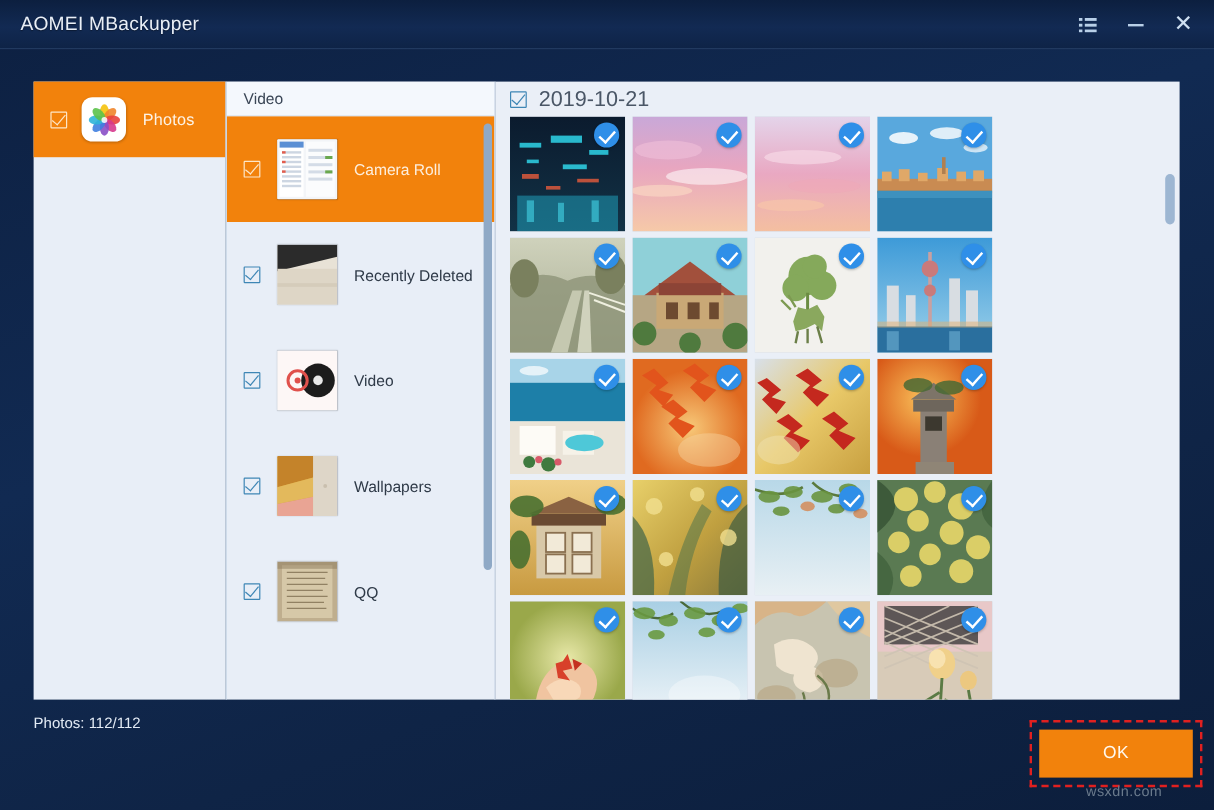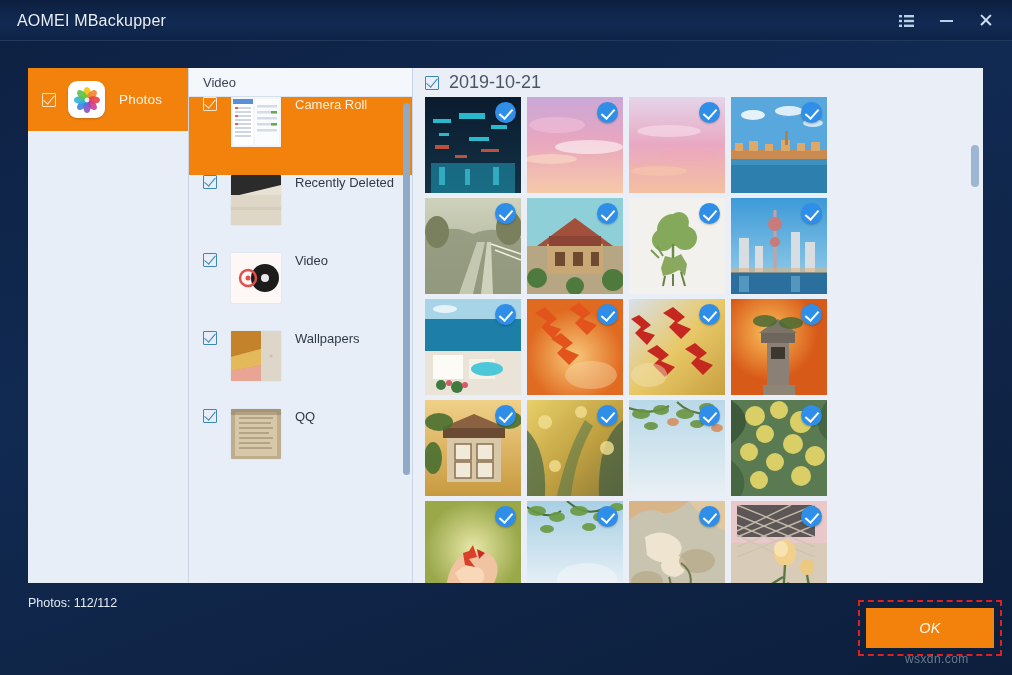--- a/index.html
+++ b/index.html
@@ -107,21 +107,21 @@
     position: relative; overflow: hidden;
   }
   .album-head {
     height: 29px; background: #f4f8fd;
     display: flex; align-items: center; padding-left: 14px;
     font-size: 13px; color: #3a4656;
     border-bottom: 1px solid #dbe5f0;
   }
   .album-list { position: relative; }
   .album-row {
-    height: 78px; display: flex; align-items: flex-start;
+    height: 88px; display: flex; align-items: center;
     padding-left: 14px; cursor: pointer;
   }
   .album-row.active { background: #f2820c; }
   .album-row.active .album-name { color: #fdeedd; }
   .album-thumb {
     width: 50px; height: 50px; margin-left: 14px; flex: 0 0 50px;
     border-radius: 1px; overflow: hidden;
     box-shadow: 0 0 1px rgba(0,0,0,.25);
     background: #dfe6ee;
   }
@@ -186,21 +186,21 @@
   }
   .ok-wrap {
     position: absolute; left: 866px; top: 608px;
     width: 128px; height: 40px;
   }
   .ok-btn {
     width: 100%; height: 100%;
     background: #f2820c;
     border: none; color: #fff8ee;
     font-size: 14.5px; font-family: "Liberation Sans", sans-serif;
-    cursor: pointer; letter-spacing: .3px; font-style: italic;
+    cursor: pointer; letter-spacing: .3px;
   }
   .annot {
     position: absolute; left: 858px; top: 600px;
     width: 144px; height: 56px;
     border: 2px dashed #e02020; pointer-events: none;
   }
   .watermark {
     position: absolute; left: 905px; top: 652px;
     font-size: 12px; color: #6a7a8c; letter-spacing: .4px;
     user-select: none;

